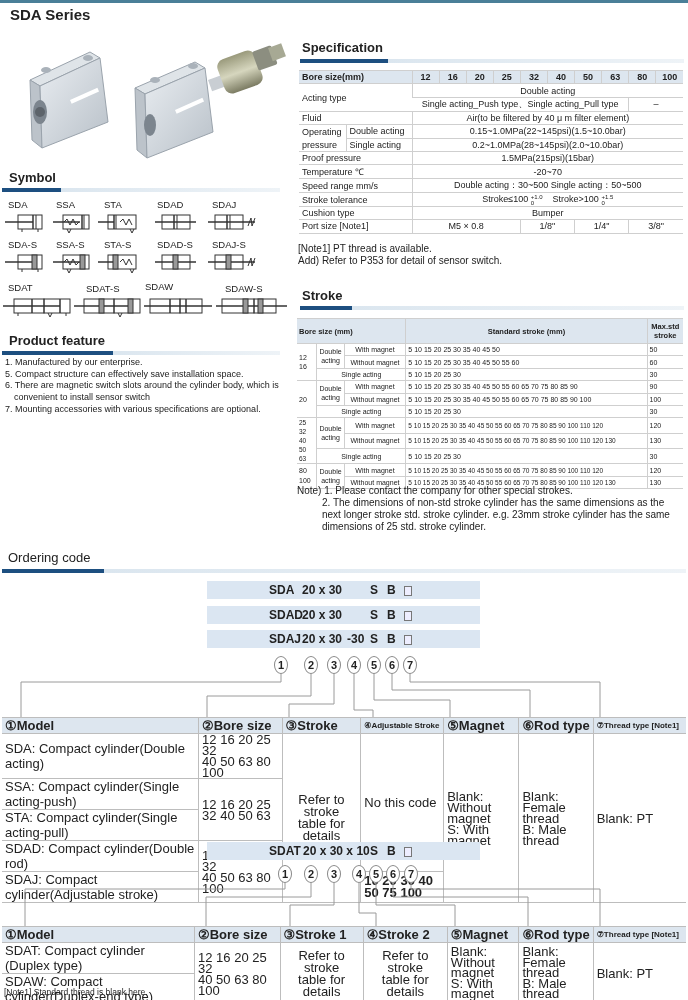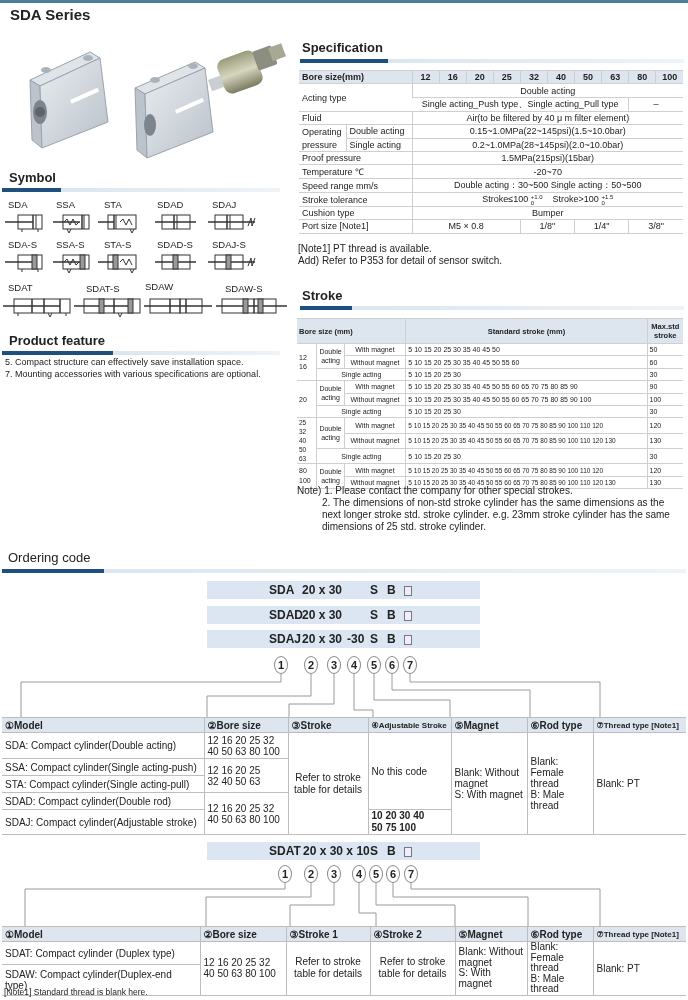--- a/index.html
+++ b/index.html
@@ -19,21 +19,21 @@
   .feat li { list-style: none; padding-left: 9px; text-indent: -9px; }
   .stroke td { border: 1px solid #cfcfcf; font-size: 7px; padding: 0 2px; height: 12.4px; white-space: nowrap; margin-top: 17px; }
   .stroke tr.hdr td { background: #dde6ef; font-weight: bold; font-size: 7.5px; text-align: center; height: 25px; }
   .stroke .l { border-left: none; }
   .stroke .r { border-right: none; }
   .sym-lbl { font-size: 9.5px; color: #222; }
   .code-bar { position: absolute; left: 207px; width: 273px; height: 18px; background: #dbe6f2; font-weight: bold; font-size: 12px; line-height: 18px; }
   .code-bar span { position: absolute; top: 0; }
   .box7 { display: inline-block; width: 8px; height: 10px; border: 1px solid #777; background: #eef; vertical-align: middle; }
   .circ { position: absolute; width: 14px; height: 18px; border: 1px solid #888; border-radius: 50%; background: #fff; font-size: 11px; font-weight: bold; text-align: center; line-height: 16px; }
-  .ord td { border-bottom: 1px solid #bdbdbd; border-left: 1px solid #bdbdbd; font-size: 10px; padding: 0 3px; vertical-align: middle; }
+  .ord td { border-bottom: 1px solid #bdbdbd; border-left: 1px solid #bdbdbd; font-size: 13px; padding: 0 3px; vertical-align: middle; }
   .ord td.first { border-left: none; }
   .ord tr.hdr td { background: #dde6ef; font-weight: bold; height: 15px; border-top: 1px solid #bdbdbd; white-space: nowrap; }
   .photo { position: absolute; }
 </style>
 </head>
 <body>
 
 <div class="topline"></div>
 
 <div class="abs h-title" style="left:10px;top:6px;font-size:15px;">SDA Series</div>
@@ -284,21 +284,23 @@
         <line x1="216" y1="10" x2="287" y2="10" stroke-width="1.5"></line>
         <rect x="243" y="3" width="5" height="14" fill="#999"></rect>
         <rect x="258" y="3" width="5" height="14" fill="#999"></rect>
       </g>
   </g>
 </svg>
 
 <div class="abs h-title" style="left:9px;top:333px;font-size:13px;">Product feature</div>
 <div class="underbar" style="left:2px;top:351px;width:278px;--dk:111px;"></div>
 <ul class="abs feat" style="left:5px;top:357px;width:288px;">
+  <li>1. Manufactured by our enterprise.</li>
   <li>5. Compact structure can effectively save installation space.</li>
+  <li>6. There are magnetic switch slots around the cylinder body, which is convenient to install sensor switch</li>
   <li>7. Mounting accessories with various specifications are optional.</li>
 </ul>
 
 <div class="abs h-title" style="left:302px;top:288px;font-size:13px;">Stroke</div>
 <div class="underbar" style="left:300px;top:306px;width:384px;--dk:52px;"></div>
 
 <table class="stroke abs" style="left:297px;top:318px;width:386px;">
   <colgroup>
       <col style="width:20px">
       <col style="width:26px">

